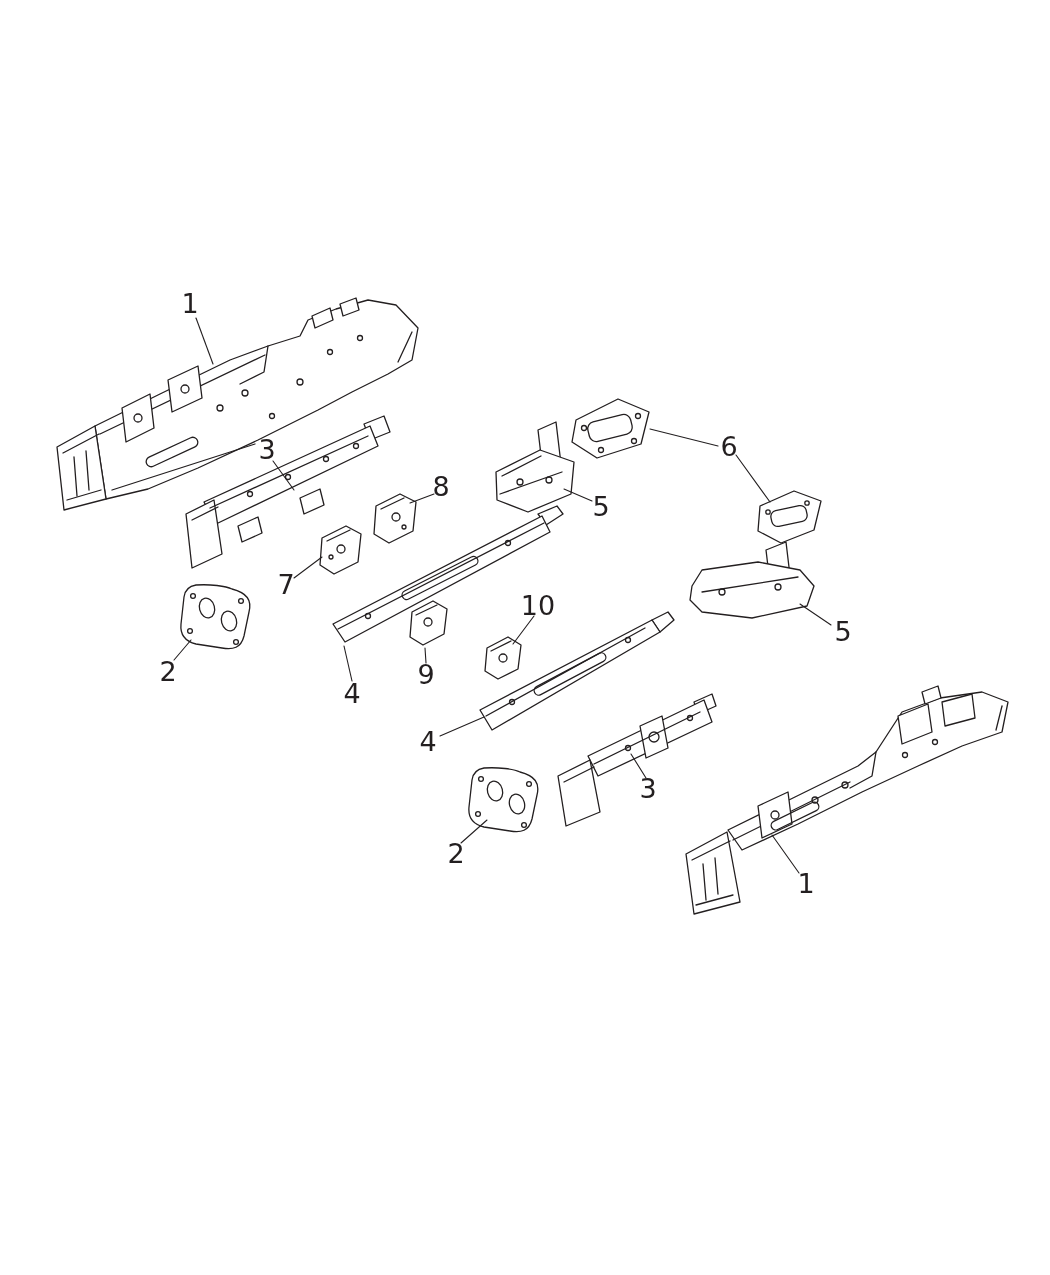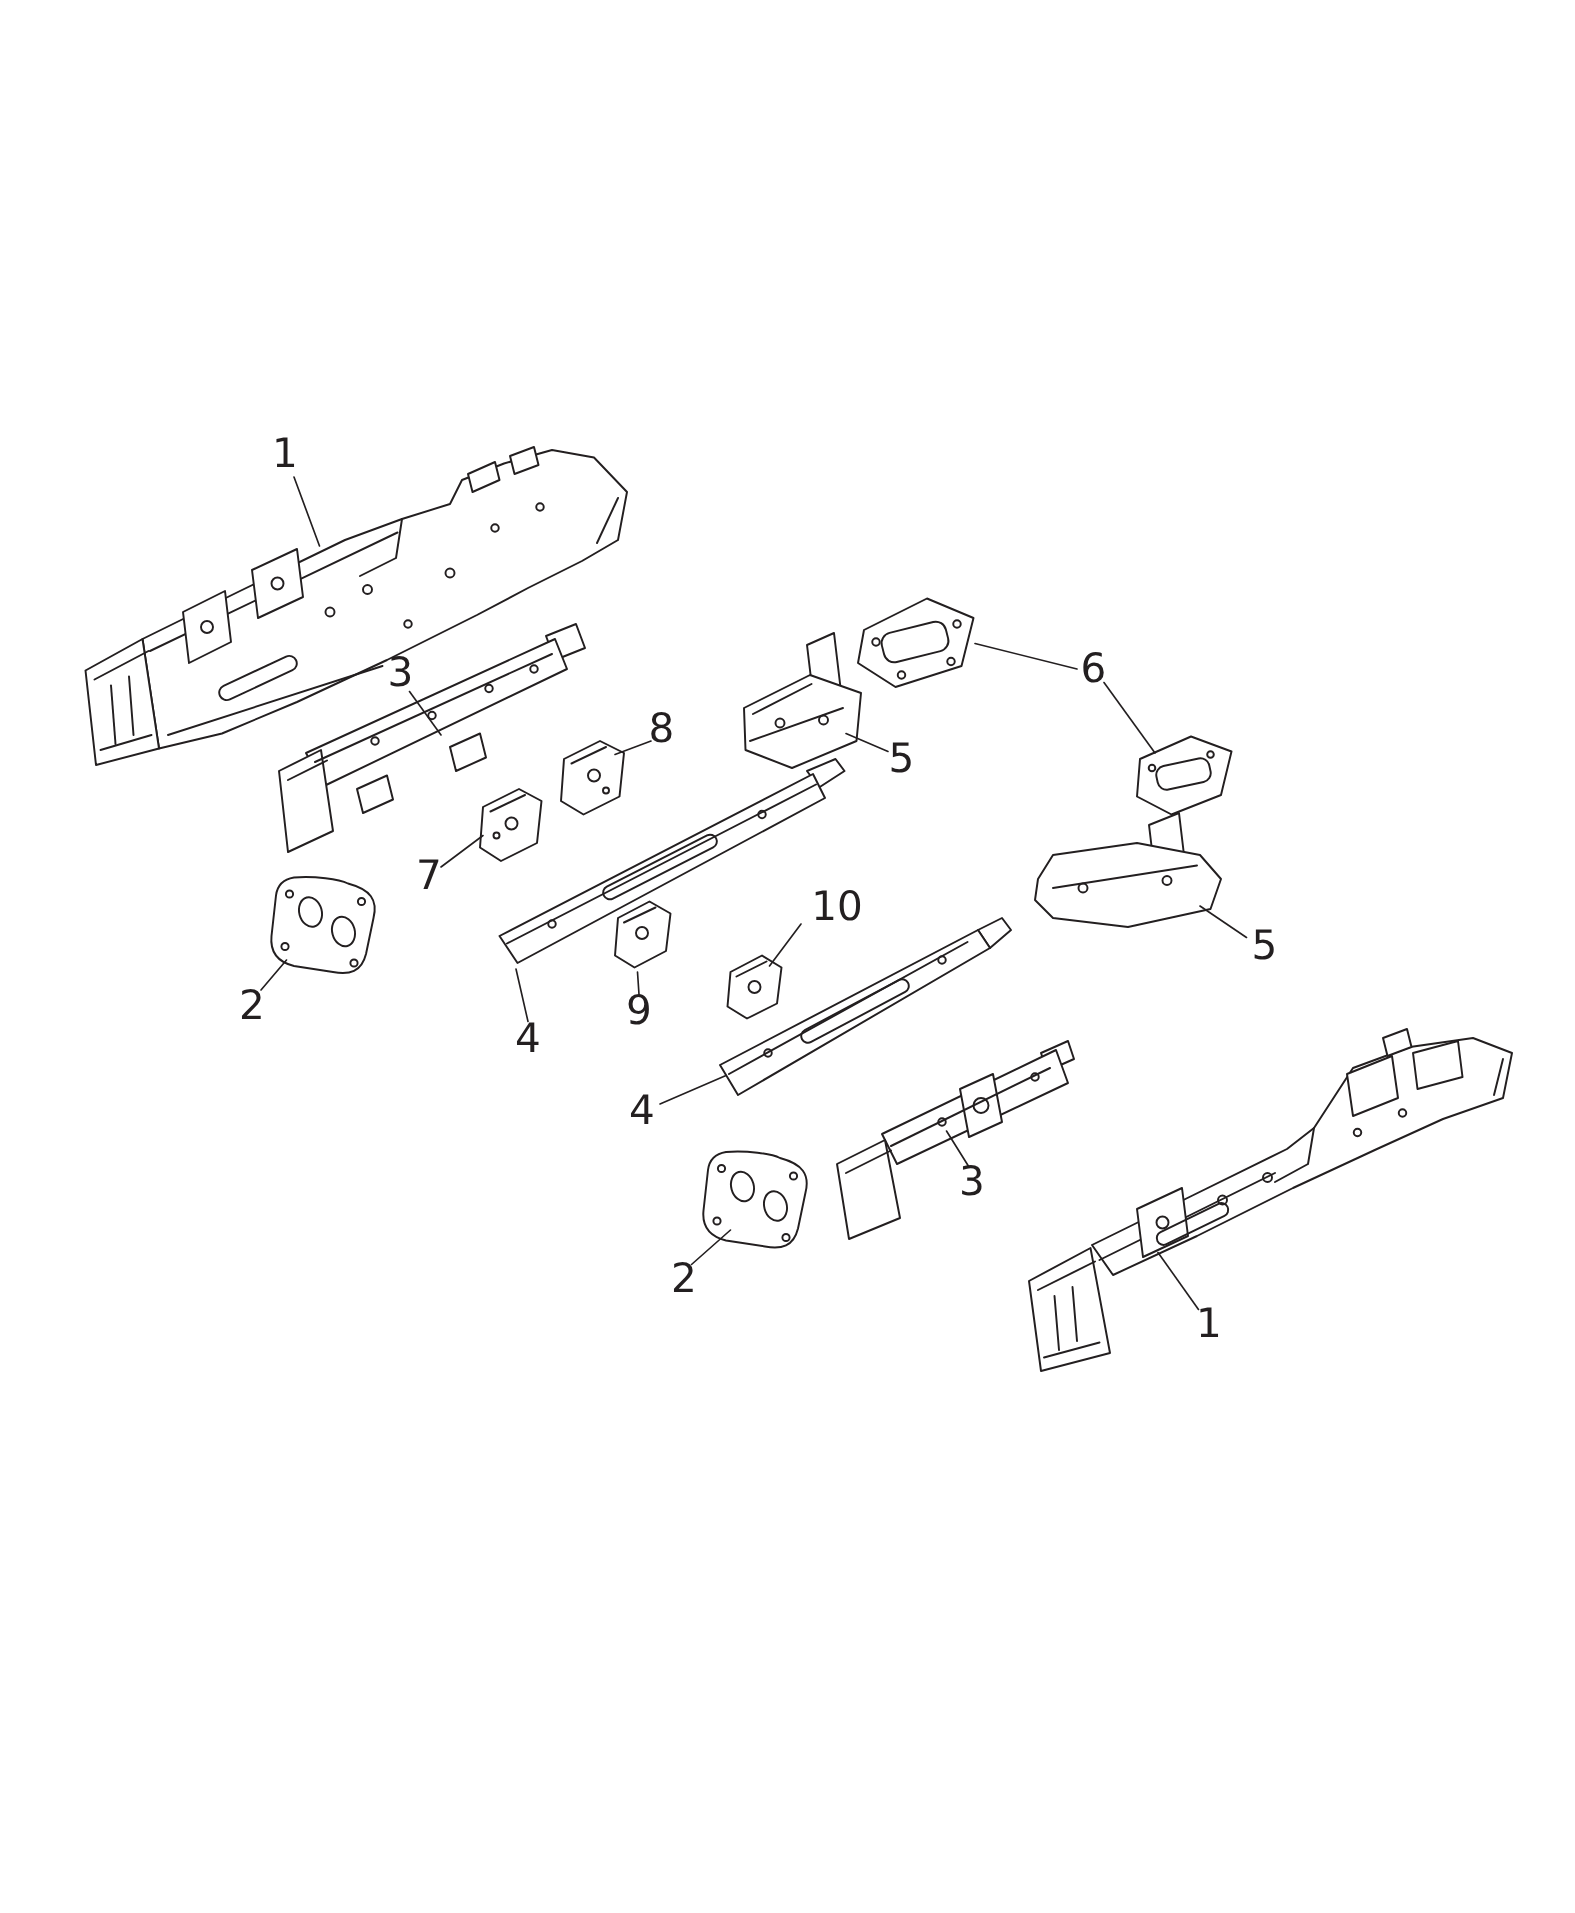--- a/index.html
+++ b/index.html
@@ -231,20 +231,20 @@
 
   <div class="callout" style="left:190px;top:303px;">1</div>
   <div class="callout" style="left:267px;top:449px;">3</div>
   <div class="callout" style="left:441px;top:486px;">8</div>
   <div class="callout" style="left:729px;top:446px;">6</div>
   <div class="callout" style="left:601px;top:506px;">5</div>
   <div class="callout" style="left:286px;top:584px;">7</div>
   <div class="callout" style="left:168px;top:671px;">2</div>
   <div class="callout" style="left:352px;top:693px;">4</div>
   <div class="callout" style="left:426px;top:674px;">9</div>
-  <div class="callout" style="left:558px;top:605px;">10</div>
+  <div class="callout" style="left:538px;top:605px;">10</div>
   <div class="callout" style="left:843px;top:631px;">5</div>
   <div class="callout" style="left:428px;top:741px;">4</div>
   <div class="callout" style="left:648px;top:788px;">3</div>
   <div class="callout" style="left:456px;top:853px;">2</div>
   <div class="callout" style="left:806px;top:883px;">1</div>
 
 </div>
 
 </body></html>

